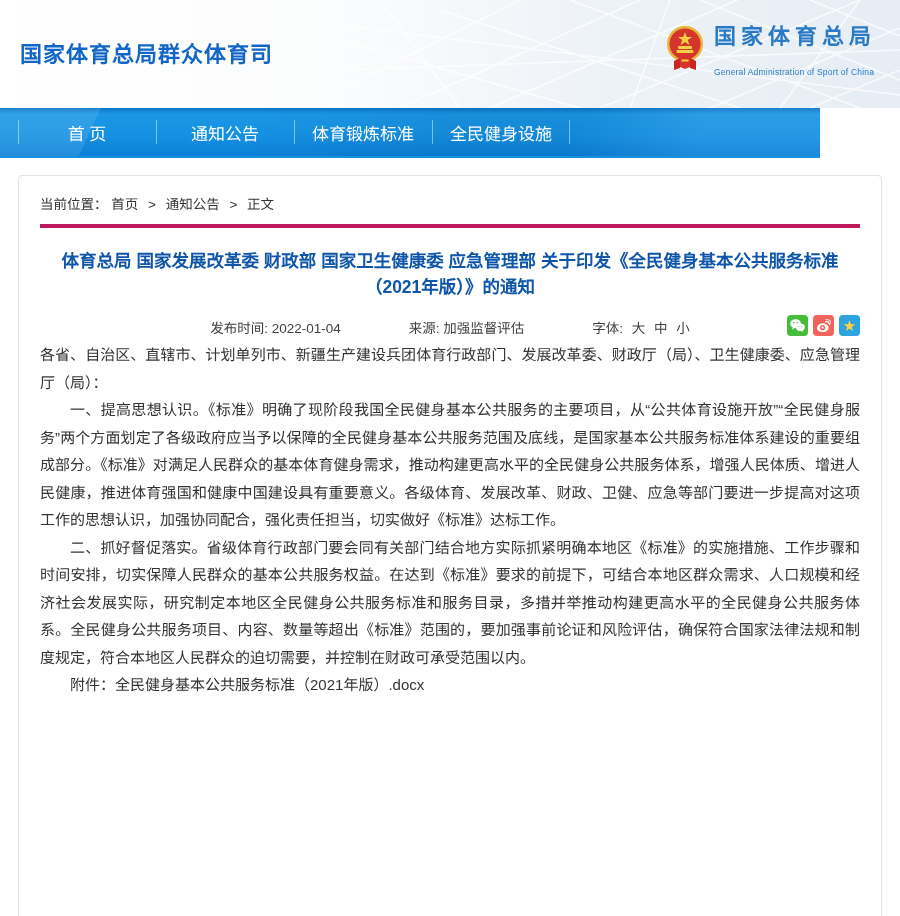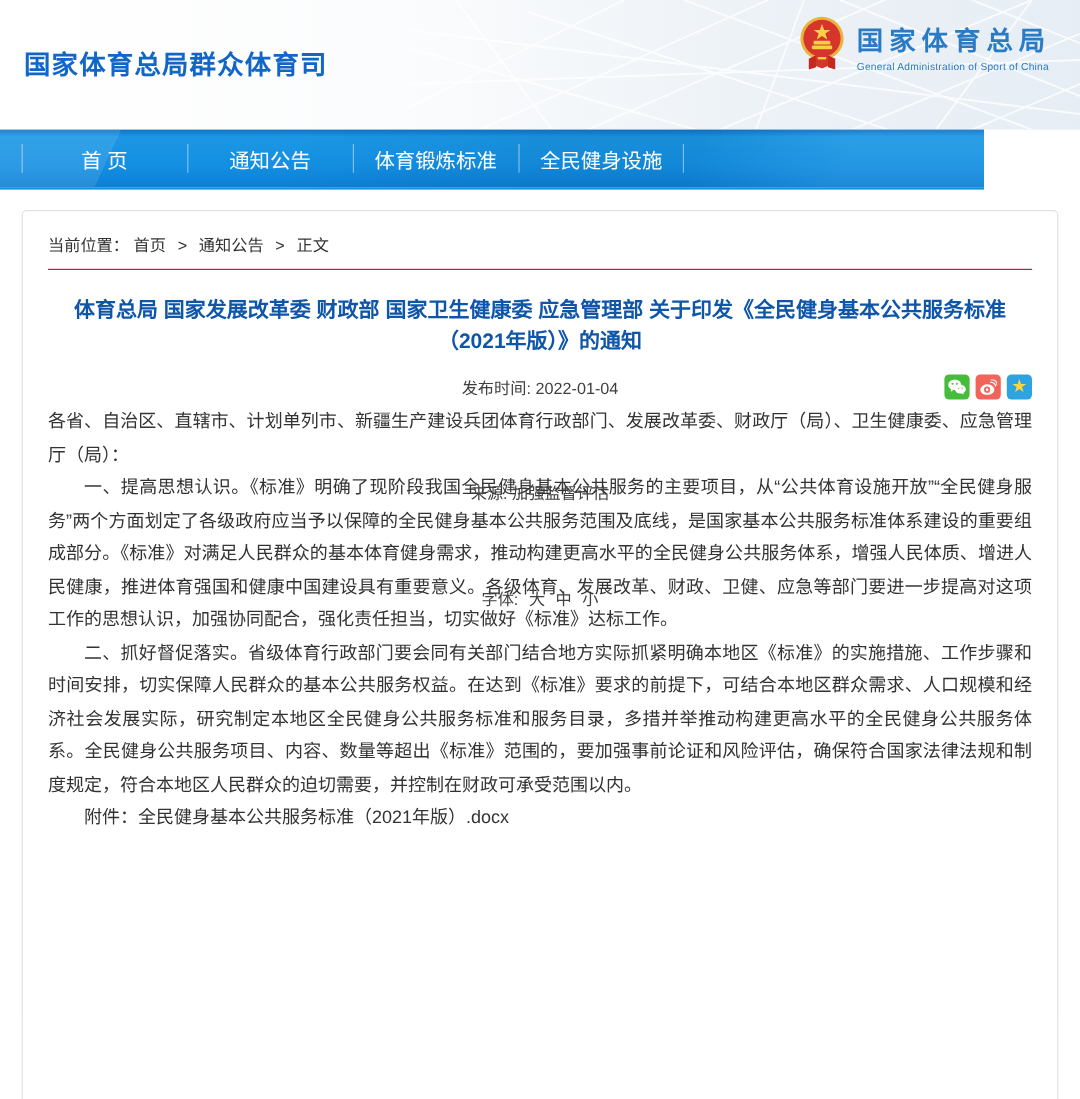--- a/index.html
+++ b/index.html
@@ -6,55 +6,55 @@
   html,body { width:900px; height:916px; overflow:hidden; background:#ffffff;
     font-family:"Liberation Sans","DejaVu Sans",sans-serif; }
 
   
   .site-header { position:relative; height:108px; width:900px;
     background:linear-gradient(90deg,#ffffff 0%,#fbfcfd 38%,#edf2f7 68%,#e6edf4 100%);
     overflow:hidden; }
   .net-pattern { position:absolute; right:0; top:0; height:108px; width:560px; opacity:.75; }
   .site-title { position:absolute; left:20px; top:36px; font-size:22px; font-weight:bold;
     color:#1266c8; letter-spacing:1px; }
-  .logo-group { position:absolute; right:24px; top:12px; display:flex; align-items:flex-end; gap:8px; cursor:pointer; }
+  .logo-group { position:absolute; right:24px; top:24px; display:flex; align-items:flex-start; gap:8px; cursor:pointer; }
   .emblem { width:42px; height:48px; }
   .logo-text-cn { color:#2a7bc5; font-size:22px; letter-spacing:5px; font-weight:600; line-height:26px; }
-  .logo-text-en { color:#2a7bc5; font-size:8.5px; letter-spacing:.2px; margin-top:2px; }
+  .logo-text-en { color:#2a7bc5; font-size:8.5px; letter-spacing:.2px; margin-top:17px; }
 
   
   .main-nav { position:relative; height:50px; width:820px;
     background:
       linear-gradient(115deg, rgba(255,255,255,0.10) 0 12%, rgba(255,255,255,0) 12% 30%, rgba(0,40,90,0.08) 55% 70%, rgba(255,255,255,0.07) 85%),
       linear-gradient(180deg,#22375e00, #0000),
       linear-gradient(180deg,#0d74c8 0px,#1b97e4 6px,#1490e2 60%,#0c7fd6 100%);
     border-bottom:2px solid #1591e0; }
   .main-nav ul { list-style:none; display:flex; height:100%; padding-left:18px; }
   .main-nav li { position:relative; width:138px; display:flex; align-items:center; justify-content:center;
     color:#ffffff; font-size:17px; cursor:pointer; }
   .main-nav li::before { content:""; position:absolute; left:0; top:12px; bottom:12px; width:1px;
     background:rgba(255,255,255,0.45); }
   .main-nav li:last-child::after { content:""; position:absolute; right:0; top:12px; bottom:12px; width:1px;
     background:rgba(255,255,255,0.45); }
 
   
   .content-box { margin:17px 18px 0 18px; min-height:760px; background:#fff;
     border:1px solid #e2e2e2; border-radius:4px; padding:0 21px 30px 21px; }
 
-  .breadcrumb { padding:17px 0 11px 0; border-bottom:1px solid #be185d;
+  .breadcrumb { padding:17px 0 11px 0; border-bottom:4px solid #be185d;
     font-size:13.5px; color:#333; }
   .breadcrumb a { color:#333; text-decoration:none; cursor:pointer; }
   .breadcrumb .sep { margin:0 6px; color:#333; }
 
   .article-title { margin:20px auto 0 auto; max-width:810px; text-align:center;
     color:#0f56a9; font-weight:bold; font-size:17.5px; line-height:26px; }
 
   .meta-row { position:relative; margin-top:15px; height:24px; display:flex;
-    align-items:center; gap:68px;
-    font-size:13.5px; color:#404040;flex-direction:column; }
+    justify-content:center; align-items:center; gap:68px;
+    font-size:13.5px; color:#404040; }
   .meta-item { white-space:nowrap; }
   .font-opt { margin-left:5px; cursor:pointer; }
   .share-group { position:absolute; right:0; top:0; display:flex; gap:5px; }
   .share-btn { width:21px; height:21px; border-radius:4px; display:flex; align-items:center;
     justify-content:center; cursor:pointer; }
   .share-wechat { background:#46bd3a; }
   .share-weibo  { background:#f2635a; }
   .share-qzone  { background:#2da3e2; color:#ffd53e; font-size:15px; line-height:1; }
 
   .article-body { margin-top:2px; font-size:15px; color:#333; line-height:27.5px; text-align:justify; }

